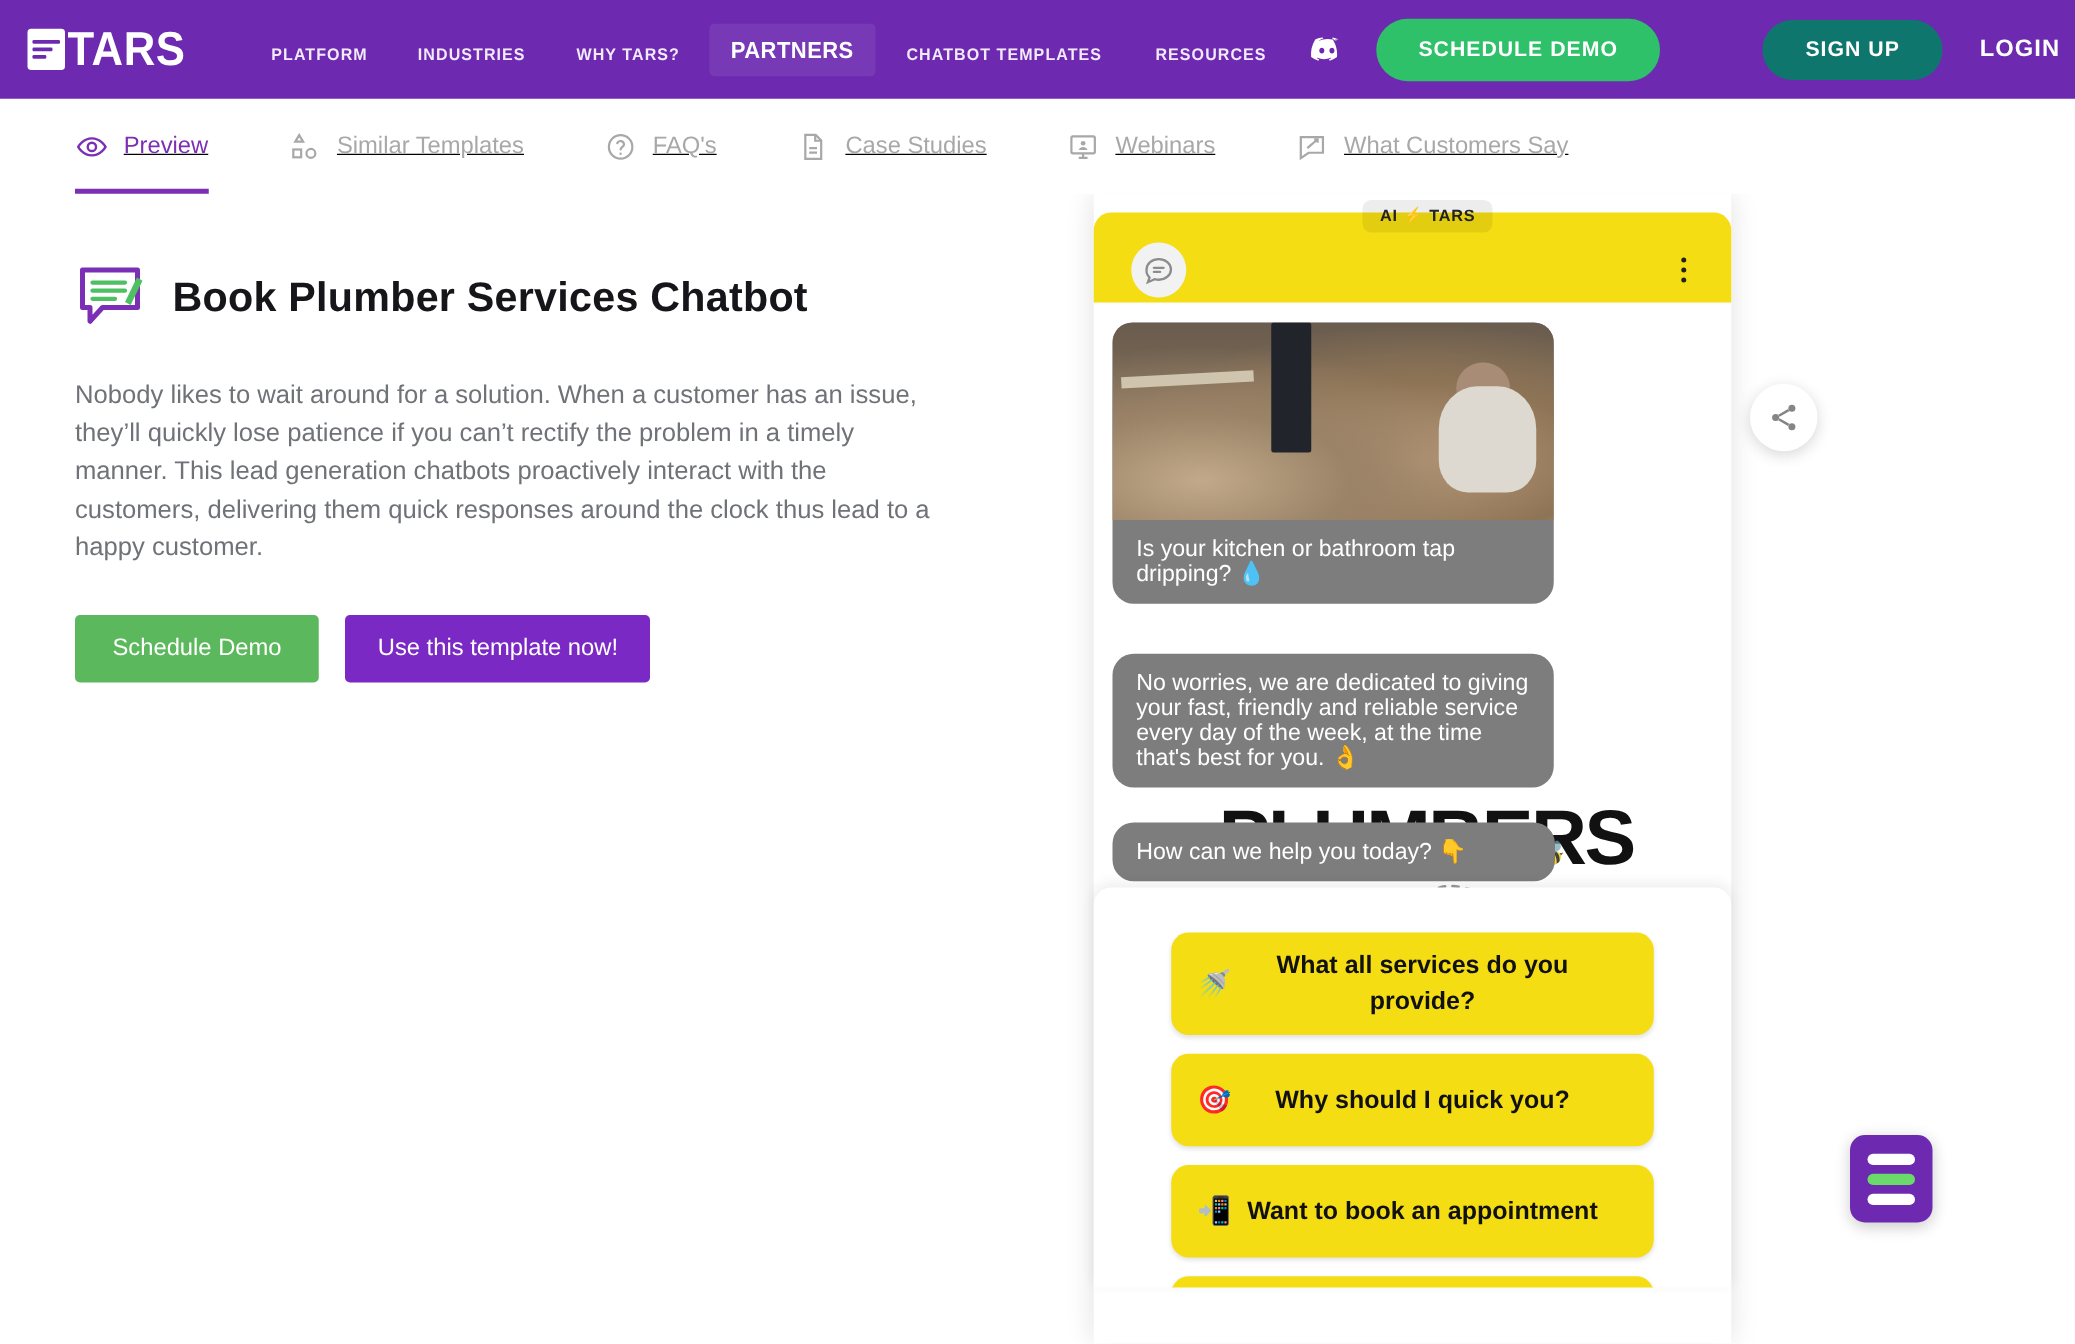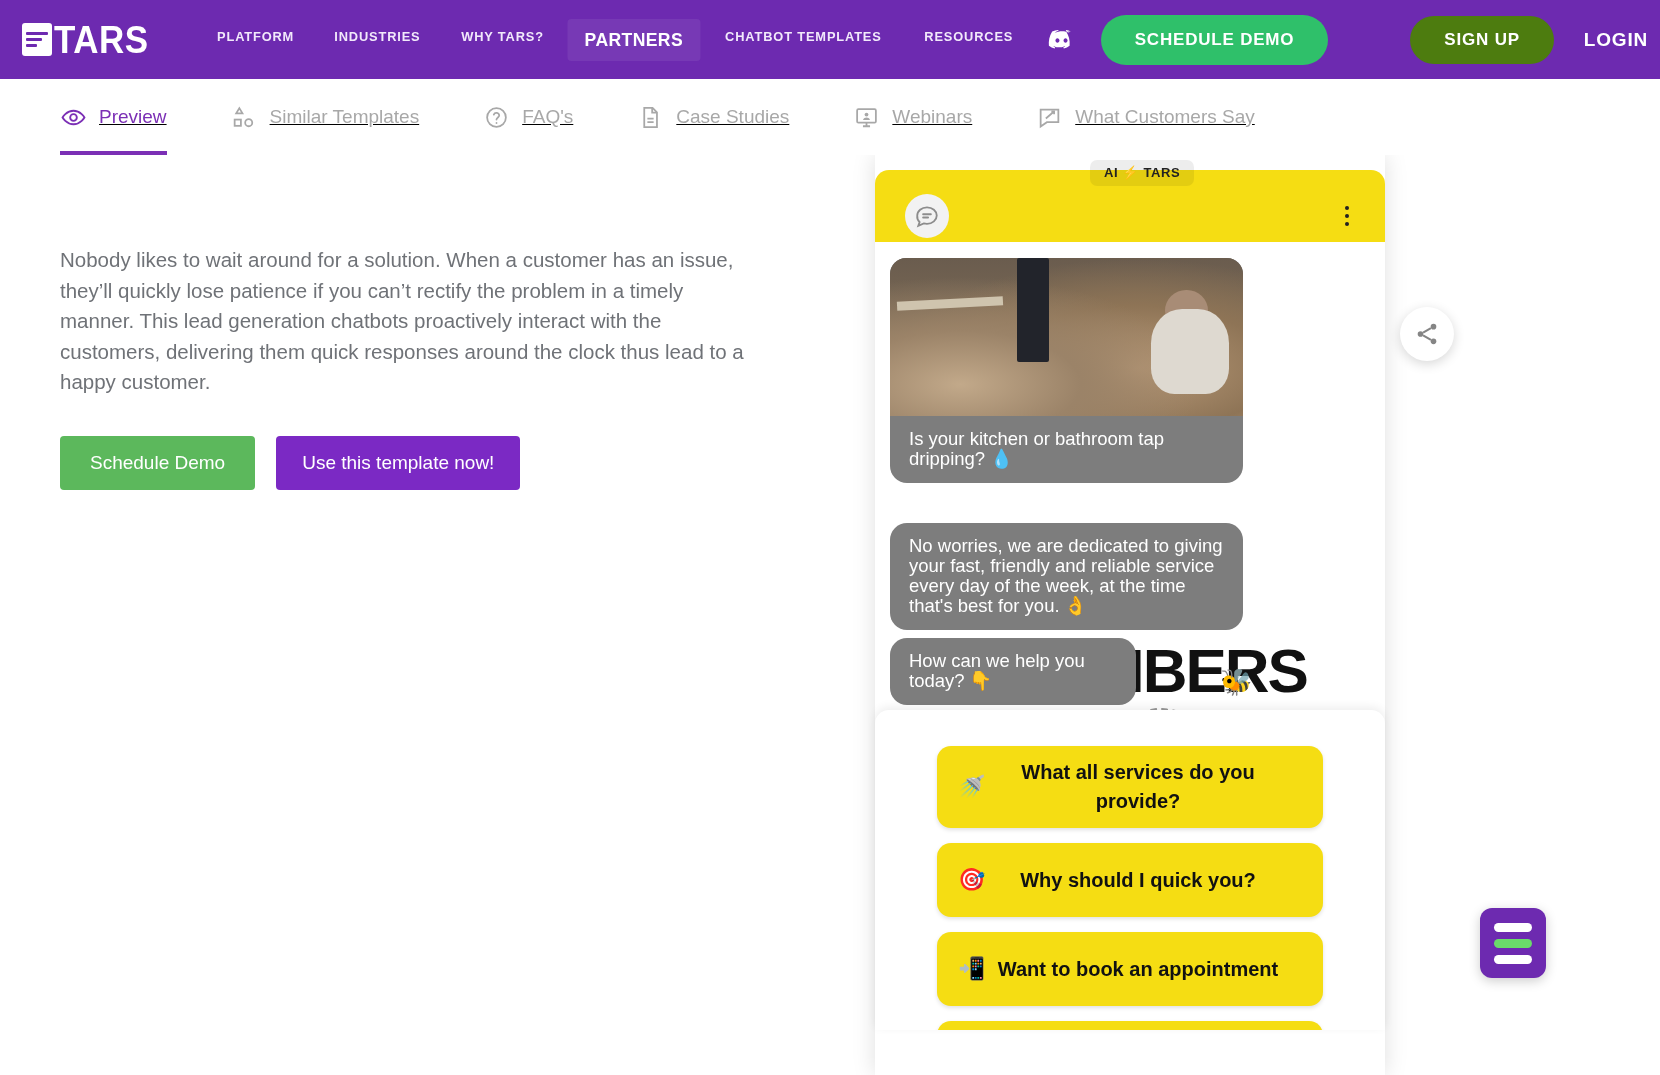--- a/index.html
+++ b/index.html
@@ -45,21 +45,21 @@
   #logo .word {
     color: #fff;
     font-family: "Liberation Sans Narrow", "Liberation Sans", sans-serif;
     font-size: 38px;
     font-weight: bold;
     letter-spacing: 0.5px;
     line-height: 1;
     transform: scaleX(0.92);
     transform-origin: left center;
   }
-  .navlinks { display:flex; align-items:flex-start; gap: 0; flex: 0 0 auto; }
+  .navlinks { display:flex; align-items:flex-end; gap: 0; flex: 0 0 auto; }
   .navlink {
     color: #f2e9fb;
     font-size: 13.5px;
     font-weight: bold;
     letter-spacing: 0.9px;
     padding: 10px 18px;
     cursor: pointer;
     white-space: nowrap;
     font-family: "Liberation Sans Narrow","Liberation Sans", sans-serif;
     transform: scaleX(0.95);
@@ -81,21 +81,21 @@
     letter-spacing: 0.8px;
     padding: 15px 34px;
     border-radius: 30px;
     border: none;
     cursor: pointer;
     font-family: "Liberation Sans Narrow","Liberation Sans", sans-serif;
     white-space: nowrap;
   }
   #btn-signup {
     margin-left: 82px;
-    background: #4d7c0f;
+    background: #0f766e;
     color: #ffffff;
     font-size: 17px;
     font-weight: bold;
     letter-spacing: 0.8px;
     padding: 14px 34px;
     border-radius: 30px;
     border: none;
     cursor: pointer;
     font-family: "Liberation Sans Narrow","Liberation Sans", sans-serif;
     white-space: nowrap;
@@ -319,21 +319,21 @@
     background: #7d7d7d;
     color: #ffffff;
     font-size: 18.5px;
     line-height: 20px;
     padding: 13px 19px 14px;
     border-radius: 17px;
     font-family: "Liberation Sans Narrow","Liberation Sans", sans-serif;
   }
   #b1 { left: 15px; top: 158px; width: 353px; border-radius: 0 0 17px 17px; }
   #b2 { left: 15px; top: 265px; width: 353px; }
-  #b3 { left: 15px; top: 380px; width: 246px; }
+  #b3 { left: 15px; top: 400px; width: 354px; }
 
   #chat-input {
     position: absolute;
     left: 10px; top: 470px;
     width: 417px; height: 63px;
     background: #7d7d7d;
     border-radius: 32px;
     display: flex; align-items: center;
     padding-left: 24px;
     color: #dddddd;
@@ -502,20 +502,30 @@
         <path d="M8.5 13l7.5-6.5M13.8 6.2h2.6v2.6"></path>
       </svg>
     </span>
     <span>What Customers Say</span>
   </div>
 </div>
 
 <div id="content">
 
   <div id="left">
+    <div id="title-row">
+      <span id="tmpl-icon">
+        <svg width="56" height="56" viewBox="0 0 56 56" fill="none">
+          <path d="M6 6h44v30H22L12 47V36H6z" stroke="#7b2fb5" stroke-width="4" stroke-linejoin="round"></path>
+          <path d="M14 16h26M14 22.5h26M14 29h18" stroke="#4fbf63" stroke-width="3.4" stroke-linecap="round"></path>
+          <path d="M40 31.5 49.5 12l4.5 2.6L44.5 34z" fill="#4fbf63"></path>
+        </svg>
+      </span>
+      <div id="page-title">Book Plumber Services Chatbot</div>
+    </div>
 
     <div id="desc">Nobody likes to wait around for a solution. When a customer has an issue, they’ll quickly lose patience if you can’t rectify the problem in a timely manner. This lead generation chatbots proactively interact with the customers, delivering them quick responses around the clock thus lead to a happy customer.</div>
 
     <div id="cta-row">
       <button id="btn-demo2">Schedule Demo</button>
       <button id="btn-use-template">Use this template now!</button>
     </div>
   </div>
 
   <div id="chat-stage">

